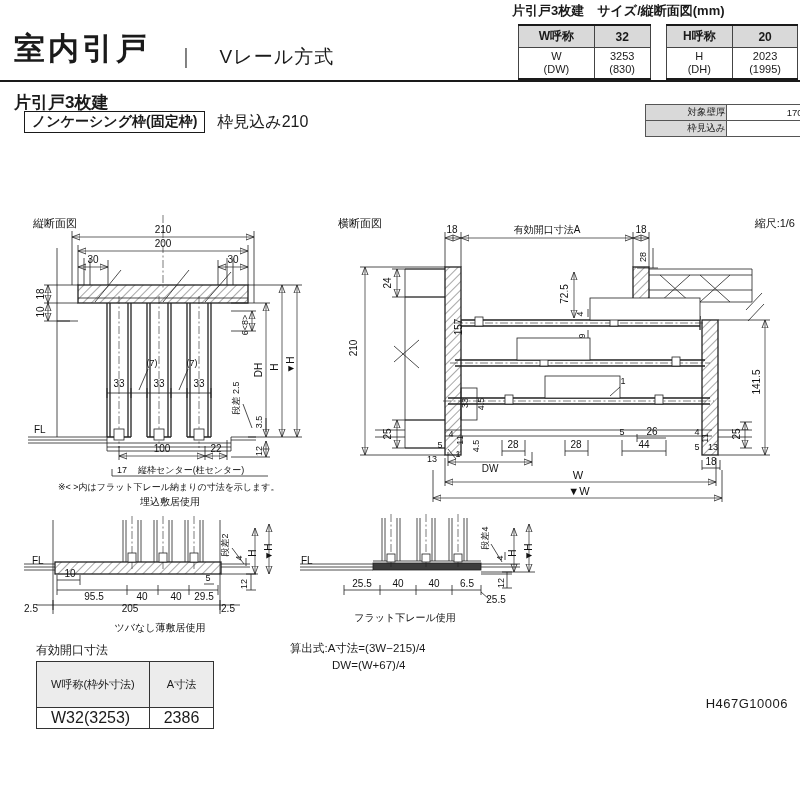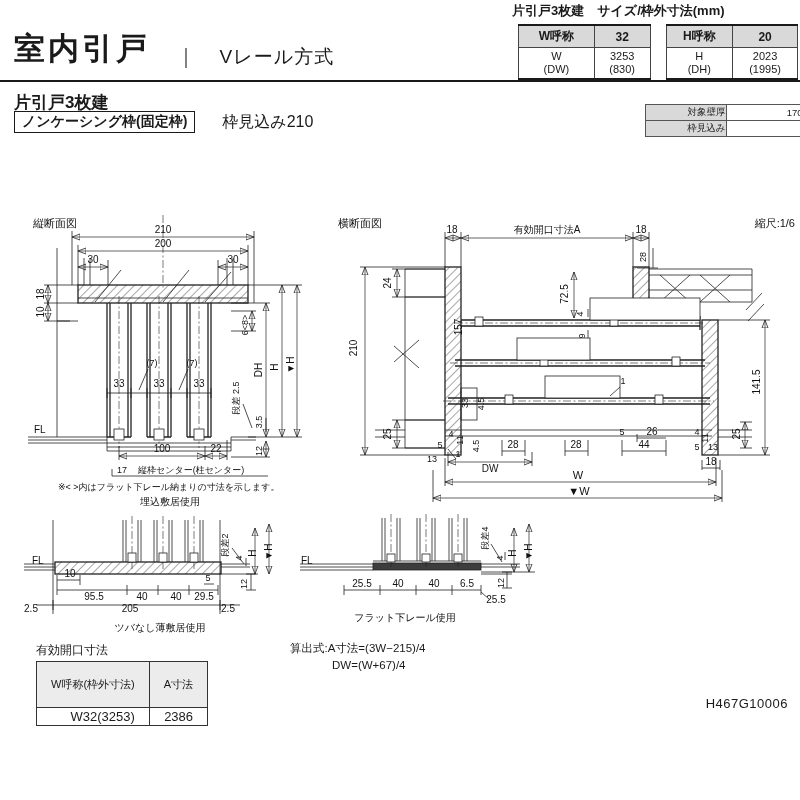--- a/index.html
+++ b/index.html
@@ -4,21 +4,21 @@
 <style>
   html,body{margin:0;padding:0;background:#fff;}
   .page{position:relative;width:800px;height:800px;background:#ffffff;
         font-family:"Liberation Sans","DejaVu Sans",sans-serif;color:#1a1a1a;overflow:hidden;}
   .hdr{position:absolute;left:14px;top:28px;display:flex;align-items:flex-end;}
   .title{font-size:31px;font-weight:bold;letter-spacing:3px;}
   .sep{font-size:20px;color:#333;margin-left:26px;}
   .subtitle{font-size:19px;letter-spacing:1px;margin-left:24px;}
   .rule{position:absolute;left:0;top:80px;width:800px;height:2px;background:#1a1a1a;}
   .spec1{position:absolute;left:14px;top:91px;font-size:17px;font-weight:bold;}
-  .spec2{position:absolute;left:14px;top:111px;display:flex;align-items:center;gap:27px;justify-content:center;}
+  .spec2{position:absolute;left:24px;top:111px;display:flex;align-items:center;gap:12px;justify-content:center;}
   .boxed{border:1.5px solid #1a1a1a;padding:1px 7px;font-size:14px;font-weight:bold;}
   .fdepth{font-size:16px;font-weight:normal;}
   .size-block{position:absolute;left:512px;top:2px;width:286px;}
   .size-title{font-size:13px;font-weight:bold;white-space:nowrap;margin-bottom:4px;}
   .size-tables{display:flex;gap:9px;}
   table.sz{border-collapse:collapse;width:138px;margin-left:6px;}
   .sz th{background:#d9d9d9;border:1px solid #444;border-top:2px solid #1a1a1a;font-size:12px;padding:2px 0;font-weight:bold;}
   .sz td{border:1px solid #444;border-bottom:2px solid #1a1a1a;font-size:11px;text-align:center;line-height:1.2;padding:2px 0;}
   .wall-block{position:absolute;left:645px;top:93px;width:180px;}
   .wall-unit{text-align:right;font-size:9px;margin-bottom:1px;}
@@ -31,21 +31,21 @@
   svg.draw .hatchf{fill:url(#hatch);}
   svg.draw .cl{stroke-dasharray:8 2.5 2 2.5;stroke-width:0.6;}
   svg.draw .dim{marker-start:url(#arr);marker-end:url(#arr);stroke-width:0.7;}
   svg.draw .dark{fill:#3d3d3d;}
   svg.draw .wht{fill:#ffffff;}
   svg.draw text{fill:#111;font-family:"Liberation Sans","DejaVu Sans",sans-serif;}
   .open-block{position:absolute;left:36px;top:642px;}
   .open-title{font-size:12px;margin-bottom:2px;}
   table.ot{border-collapse:collapse;}
   .ot th{border:1.2px solid #333;font-size:11px;font-weight:normal;padding:15px 14px;background:#ececec;}
-  .ot td{border:1.2px solid #333;font-size:13px;text-align:right;padding:1px 14px;}
+  .ot td{border:1.2px solid #333;font-size:16px;text-align:left;padding:1px 14px;}
   .formula{position:absolute;left:290px;top:640px;font-size:11.5px;line-height:1.5;}
   .formula .l2{margin-left:42px;}
   .doc-code{position:absolute;right:12px;top:696px;font-size:13px;letter-spacing:.5px;}
 </style>
 </head>
 <body>
 
 <div class="page">
 
   <div class="hdr">
@@ -55,21 +55,21 @@
   </div>
   <div class="rule"></div>
 
   <div class="spec1">片引戸3枚建</div>
   <div class="spec2">
     <span class="boxed">ノンケーシング枠(固定枠)</span>
     <span class="fdepth">枠見込み210</span>
   </div>
 
   <div class="size-block">
-    <div class="size-title">片引戸3枚建　サイズ/枠外寸法(mm)</div>
+    <div class="size-title">片引戸3枚建　サイズ/縦断面図(mm)</div>
     <div class="size-tables">
       <table class="sz">
         <tbody>
             <tr>
           <th>W呼称</th>
           <th>32</th>
         </tr>
         <tr>
           <td>
             <div>W</div>

